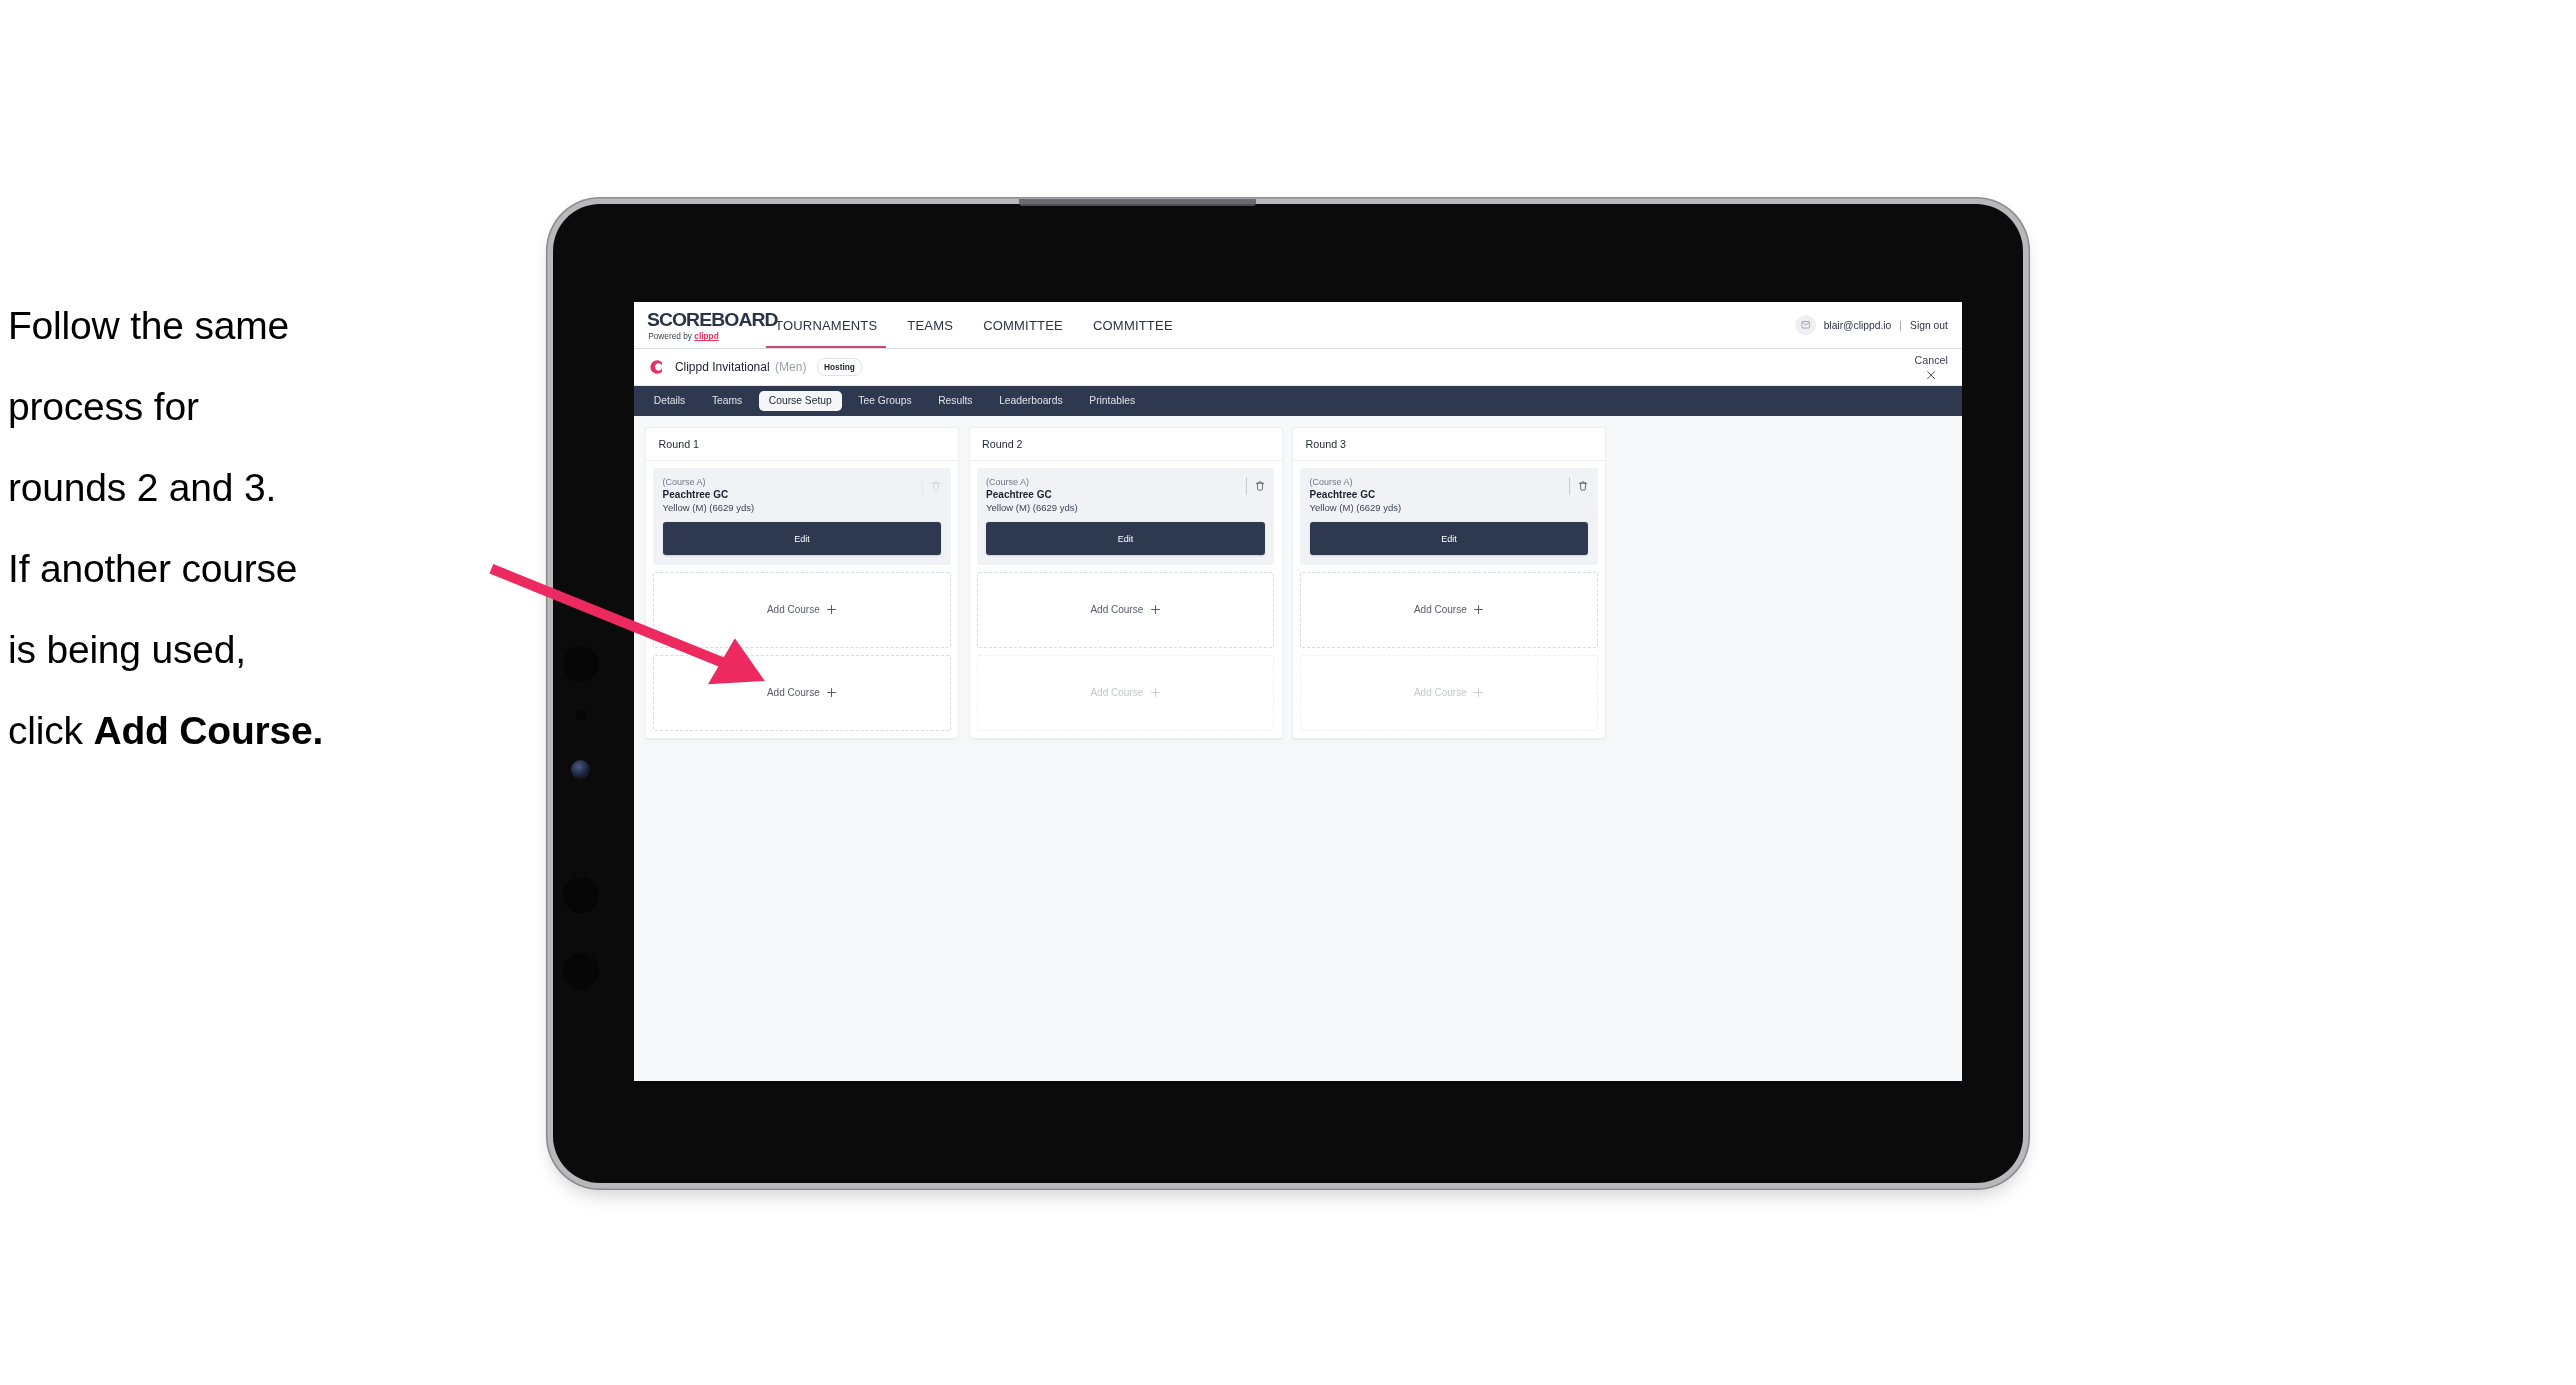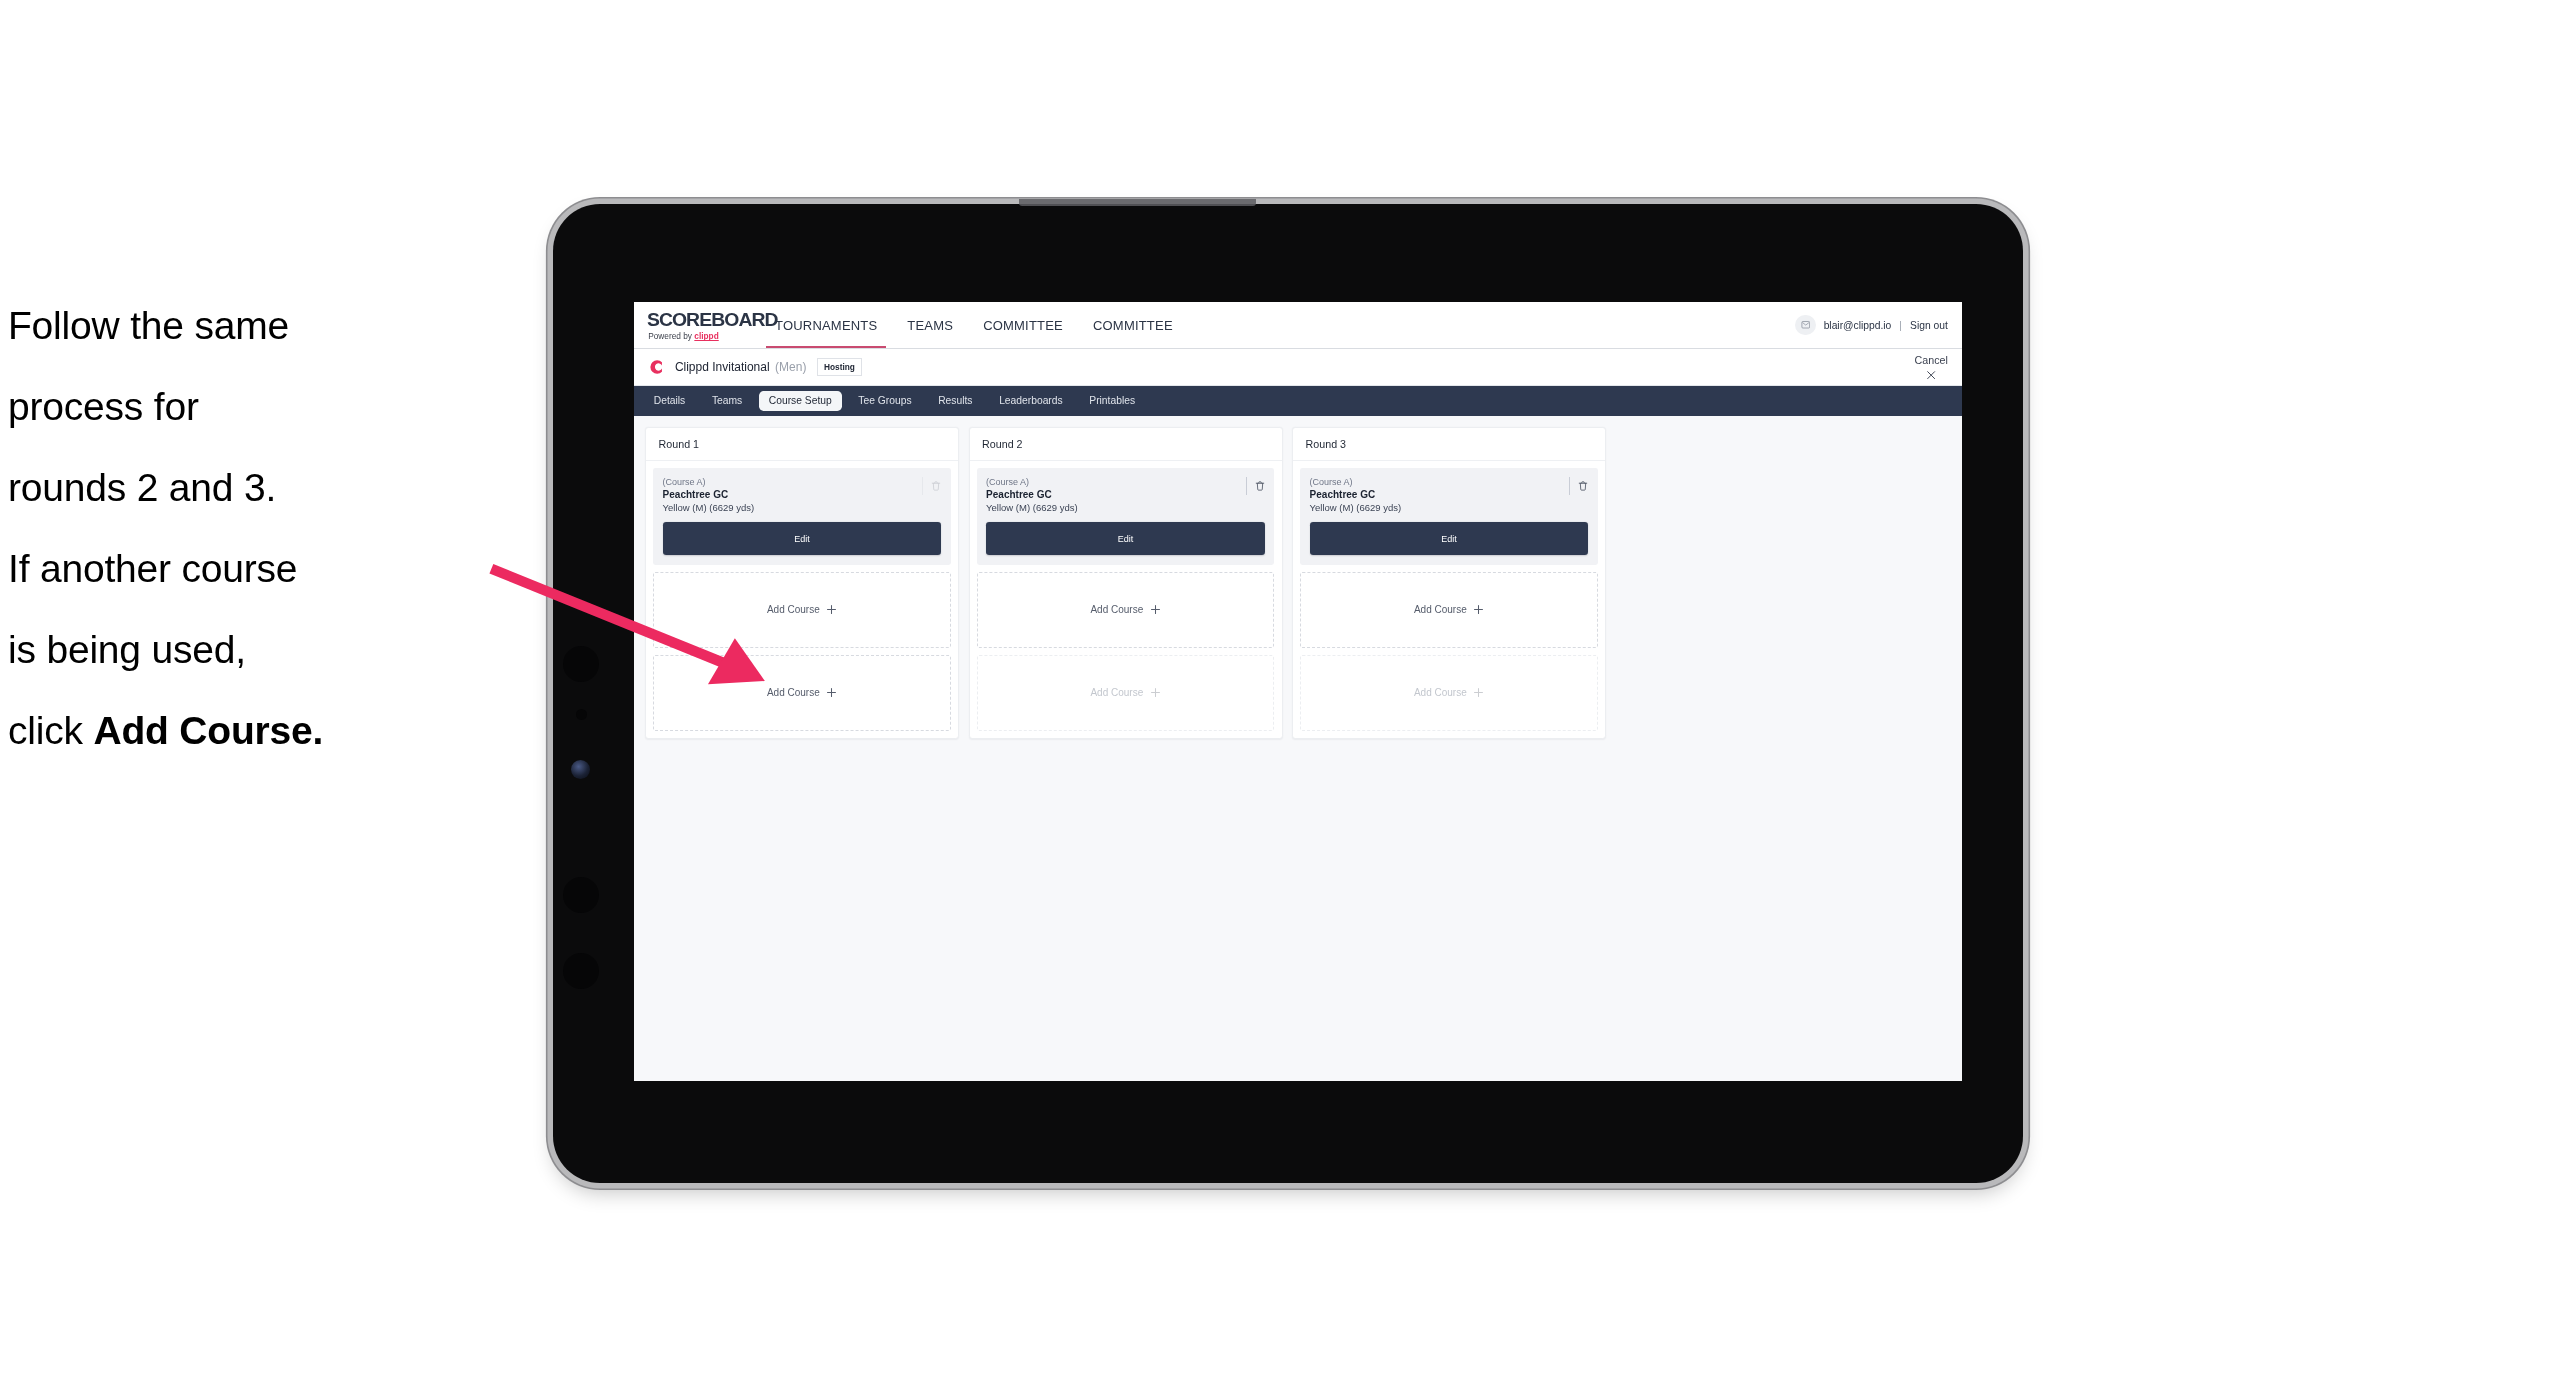--- a/index.html
+++ b/index.html
@@ -109,21 +109,21 @@
     display: flex; align-items: center; padding: 0 14.2px;
     border-bottom: 0.8px solid #e4e7eb;
   }
   #clippd-logo {
     width: 18px; height: 18px; margin-right: 8.7px; flex: 0 0 auto;
   }
   #tournament-name { font-size: 12px; color: #202634; }
   #tournament-gender { font-size: 12px; color: #9aa0ab; margin-left: 5.5px; }
   #hosting-badge {
     margin-left: 10.3px; font-size: 8.3px; font-weight: bold; color: #222836;
-    background: #ffffff; border: 0.8px solid #dfe2e7; border-radius: 0;
+    background: #ffffff; border: 0.8px solid #dfe2e7; border-radius: 8px;
     padding: 4px 6.3px; line-height: 1;
   }
   #cancel-button {
     margin-left: auto; display: flex; align-items: center; gap: 4.7px;
     font-size: 10.7px; color: #3b4150; cursor: pointer; flex-direction: column;
   }
 
   
   #tabbar {
     height: 30px; background: #2e3950;

